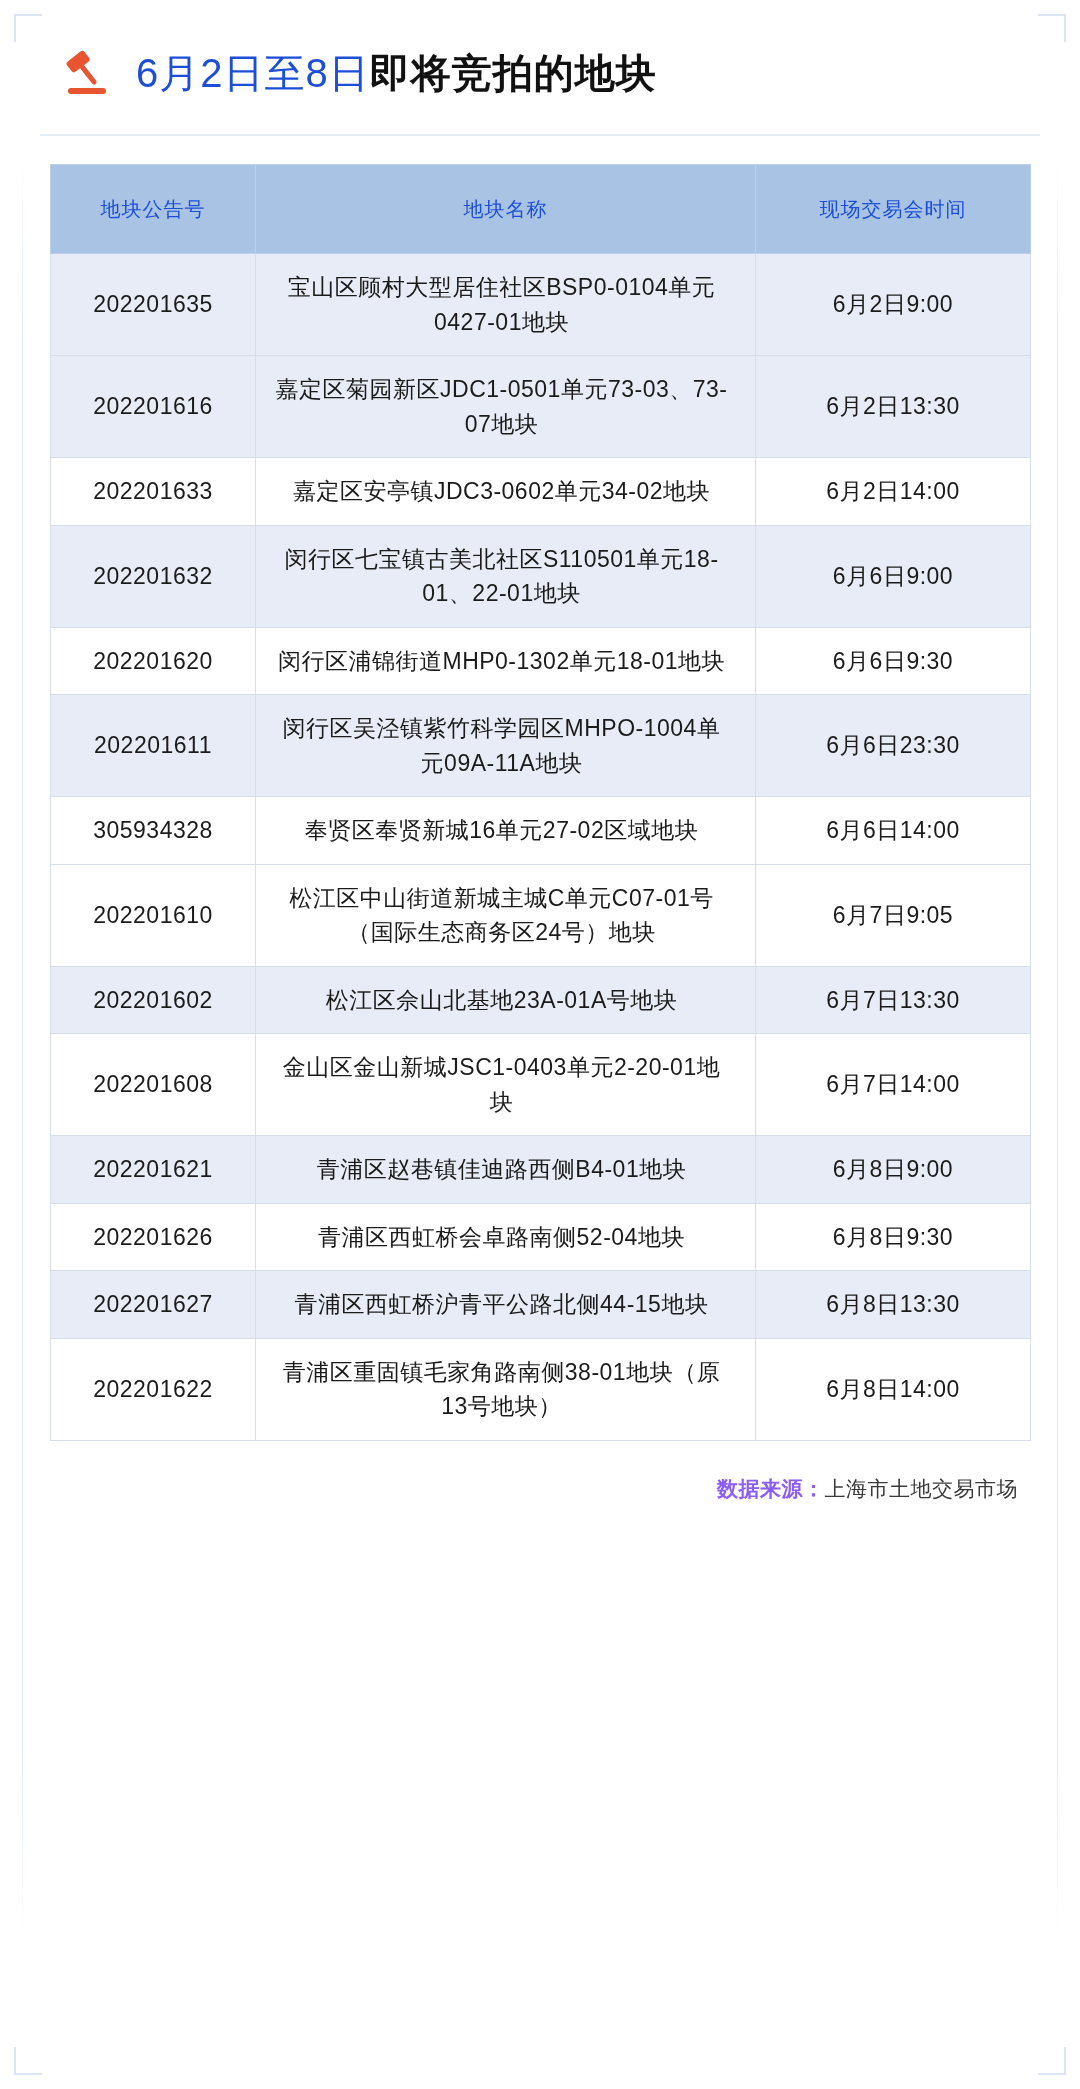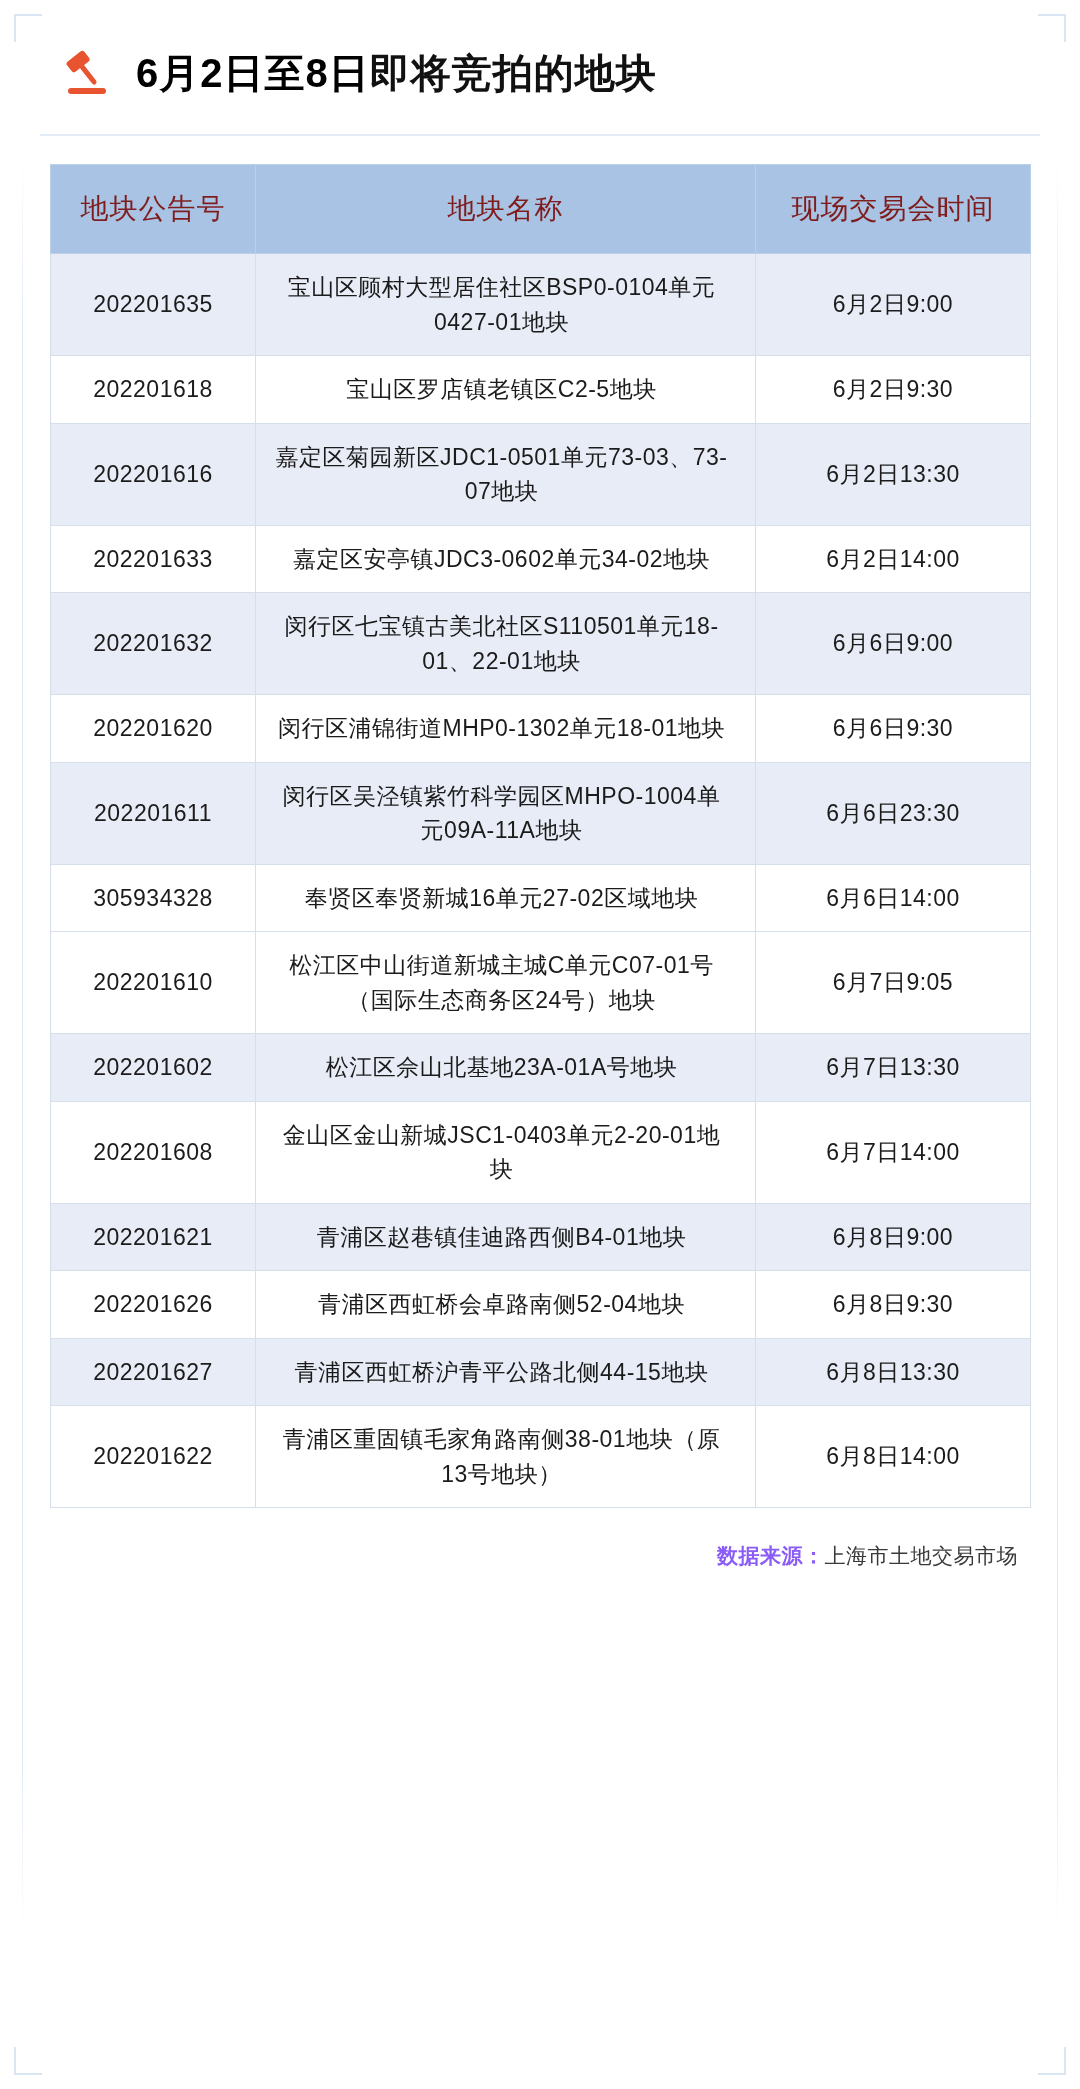--- a/index.html
+++ b/index.html
@@ -67,42 +67,42 @@
     flex: 0 0 auto;
   }
   .gavel svg { display: block; }
 
   .title {
     font-size: 40px;
     line-height: 1.2;
     letter-spacing: 1px;
     white-space: nowrap;
   }
-  .title .light { font-weight: 700; color: #000000; }
+  .title .light { font-weight: 400; color: #1d4ed8; }
   .title .bold { font-weight: 700; color: #111111; margin-top: 9px; }
 
   .title-rule {
     height: 2px;
     background: #e4ecf7;
     margin: 8px 40px 0 40px;
   }
 
   
   .table-wrap {
     padding: 28px 50px 0 50px;
   }
   table {
     width: 100%;
     border-collapse: collapse;
     table-layout: fixed;
   }
   thead th {
     background: #a9c3e4;
-    color: #7f1d1d;
-    font-size: 28px;
+    color: #1d4ed8;
+    font-size: 20px;
     font-weight: 400;
     height: 86px;
     text-align: center;
     vertical-align: middle;
     border: 1px solid #bcd0e9;
     letter-spacing: 1px;
   }
   tbody td {
     font-size: 23px;
     text-align: center;
@@ -174,25 +174,20 @@
           <th>地块名称</th>
           <th>现场交易会时间</th>
         </tr>
       </thead>
       <tbody>
         <tr class="odd">
           <td>202201635</td>
           <td class="name-cell">宝山区顾村大型居住社区BSP0-0104单元0427-01地块</td>
           <td>6月2日9:00</td>
         </tr>
-        <tr class="even">
-          <td>202201618</td>
-          <td class="name-cell">宝山区罗店镇老镇区C2-5地块</td>
-          <td>6月2日9:30</td>
-        </tr>
         <tr class="odd">
           <td>202201616</td>
           <td class="name-cell">嘉定区菊园新区JDC1-0501单元73-03、73-07地块</td>
           <td>6月2日13:30</td>
         </tr>
         <tr class="even">
           <td>202201633</td>
           <td class="name-cell">嘉定区安亭镇JDC3-0602单元34-02地块</td>
           <td>6月2日14:00</td>
         </tr>

